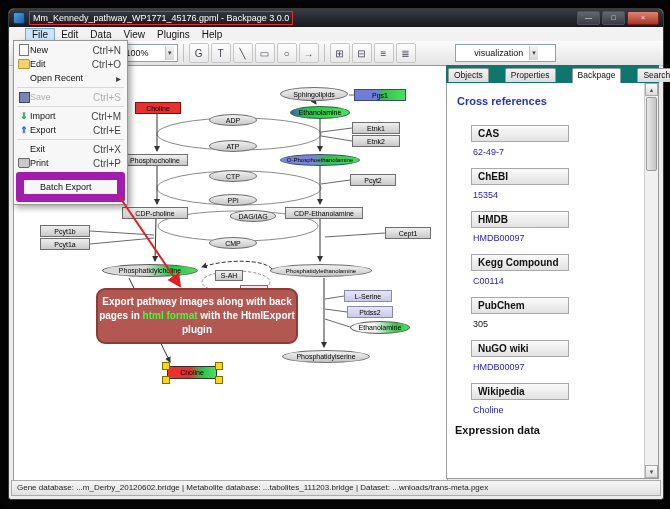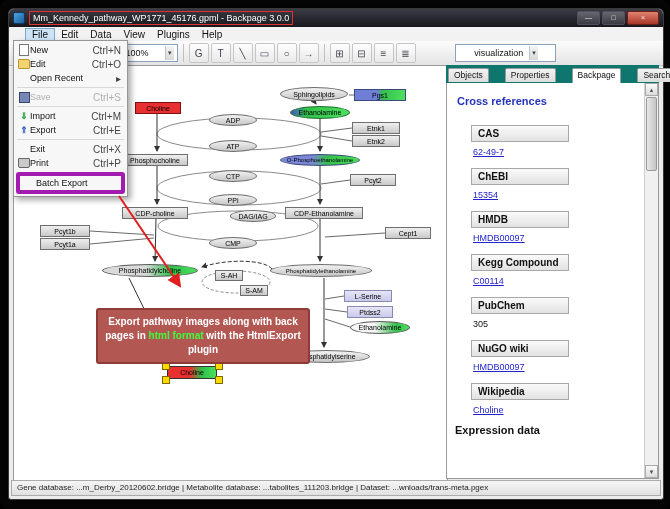--- a/index.html
+++ b/index.html
@@ -50,36 +50,36 @@
   .green{background:linear-gradient(90deg,#4656c8 0%,#2fbf4a 25%,#4ce05e 100%);border-color:#1f6e2d;}
   .bluegreen{background:linear-gradient(90deg,#7b86d6 0%,#7b86d6 40%,#35c04d 60%,#46e058 100%);border-color:#3a4a7a;}
   .graygreen{background:linear-gradient(90deg,#dadada 0%,#dadada 45%,#2fbf4a 72%,#4ce05e 100%);border-color:#5a5a5a;}
   .whitegreen{background:linear-gradient(90deg,#f6f6f6 0%,#f6f6f6 40%,#35c04d 78%,#4ce05e 100%);border-color:#5a5a5a;}
   .redgreen{background:linear-gradient(90deg,#e83030 0%,#e83030 45%,#2fbf4a 70%,#4ce05e 100%);border:1px solid #333;}
   .splitbg{background:linear-gradient(90deg,#6f7fd8 0%,#6f7fd8 45%,#35c04d 55%,#4ce05e 100%);border-color:#3a4a7a;}
   .lavender{background:linear-gradient(#e6e6f7,#c9c9ea);border:1px solid #8a8ab0;}
   .fs6{font-size:6px;}
   .handle{position:absolute;width:6px;height:6px;background:#ffd900;border:1px solid #7a6a00;z-index:6;}
 
-  .callout{position:absolute;left:82px;top:242px;width:198px;z-index:8;background:#b35752;border:2px solid #8e3a36;
-           border-radius:3px;color:#fff;font-weight:bold;font-size:10px;line-height:1.4;text-align:center;padding:5px 6px;}
+  .callout{position:absolute;left:82px;top:222px;width:198px;z-index:8;background:#b35752;border:2px solid #8e3a36;
+           border-radius:9px;color:#fff;font-weight:bold;font-size:10px;line-height:1.4;text-align:center;padding:5px 0;}
   .callout .hl{color:#3dff3d;}
 
   
   .panel{position:absolute;left:433px;top:0;right:0;bottom:0;display:flex;flex-direction:column;background:#ececec;}
   .tabs{display:flex;align-items:center;height:16px;padding:2px 0 0 2px;gap:16px;background:#0f766e;font-size:8.5px;color:#111;}
   .tab{padding:1px 5px 2px;border:1px solid #999;border-bottom:none;border-radius:2px 2px 0 0;
        background:linear-gradient(#f3f3f3,#dcdcdc);}
   .tab.active{background:#fff;padding-bottom:3px;}
   .pbody{flex:1;position:relative;background:#fff;border:1px solid #999;border-top:none;padding:6px 16px 4px 8px;overflow:hidden;}
   .xref-heading{color:#2233bb;font-weight:bold;font-size:11px;margin:6px 0 16px 2px;}
   .xsec{margin-bottom:9px;margin-left:16px;}
   .xhead{display:inline-block;min-width:84px;background:linear-gradient(#fafafa,#e2e2e2);border:1px solid #a8a8a8;
          font-weight:bold;font-size:10px;padding:2px 6px;margin-bottom:5px;color:#111;}
-  .xval{display:block;font-size:9px;color:#2222cc;text-decoration:underline;margin-left:2px;cursor:pointer;}
+  .xval{display:block;font-size:9px;color:#2222cc;margin-left:2px;cursor:pointer;}
   .xval.plain{color:#111;text-decoration:none;cursor:default;}
   .xfooter{font-weight:bold;font-size:11px;color:#111;margin-top:8px;}
   .vscroll{position:absolute;right:0;top:0;bottom:0;width:13px;background:#f0f0f0;border-left:1px solid #cfcfcf;}
   .sarrow{position:absolute;left:0;right:0;height:13px;background:linear-gradient(#fafafa,#dcdcdc);border:1px solid #aaa;
           font-size:6px;text-align:center;line-height:12px;color:#555;box-sizing:border-box;}
   .sarrow.down{bottom:0;}
   .sthumb{position:absolute;left:1px;right:1px;top:14px;height:72px;background:linear-gradient(90deg,#e8e8e8,#c4c4c4);
           border:1px solid #999;border-radius:2px;}
 
   
@@ -90,21 +90,21 @@
   .mitem .msc{margin-left:auto;color:#444;font-size:10px;}
   .mitem.disabled,.mitem.disabled .msc{color:#b0b0b0;}
   .msep{height:1px;background:#d8d8d8;margin:2px 3px;}
   .mico{width:12px;height:11px;display:flex;align-items:center;justify-content:center;font-size:9px;flex:0 0 auto;}
   .mi-page{width:8px;height:10px;background:#fff;border:1px solid #777;}
   .mi-folder{width:11px;height:8px;background:#f3d470;border:1px solid #b8932f;border-radius:1px 2px 1px 1px;}
   .mi-disk{width:9px;height:9px;background:#7787b5;border:1px solid #3a466e;}
   .mi-print{width:11px;height:8px;background:#c9c9c9;border:1px solid #666;border-radius:1px 1px 2px 2px;}
   .mi-green{color:#1d9b3a;font-weight:bold;}
   .mi-blue{color:#2a56c0;font-weight:bold;}
-  .batchwrap{border:4px solid #a21caf;border-radius:3px;margin:2px 2px 0;}
+  .batchwrap{border:8px solid #a21caf;border-radius:3px;margin:2px 2px 0;}
 
   .status{position:absolute;left:2px;right:2px;bottom:3px;height:14px;background:linear-gradient(#f5f5f5,#e1e1e1);
           border:1px solid #ababab;font-size:8px;line-height:13px;padding:0 5px;color:#222;white-space:nowrap;overflow:hidden;}
 </style>
 </head>
 <body>
 
 <div id="stage">
 
   <div class="window">

